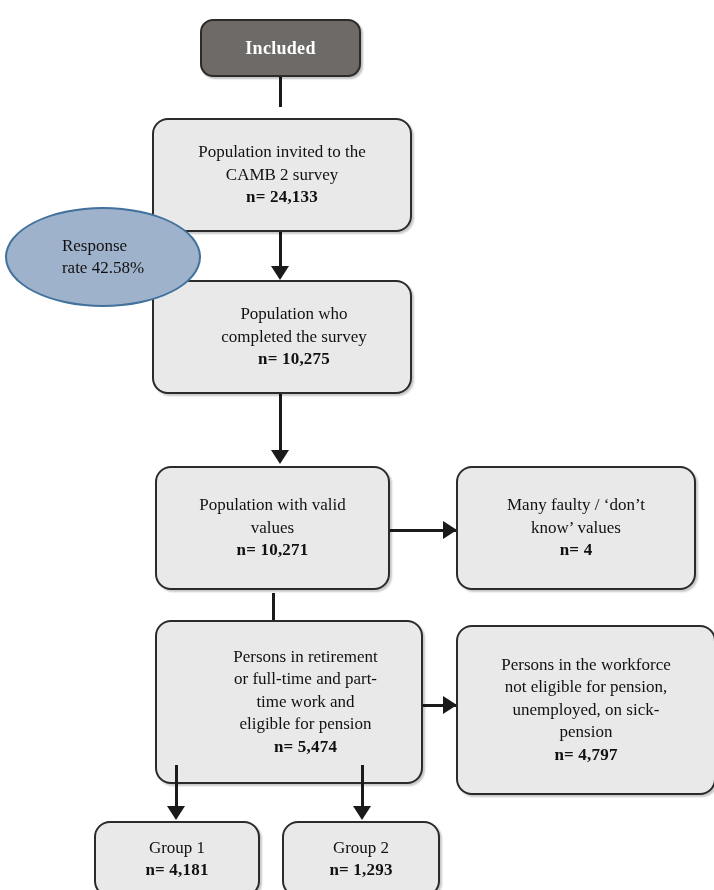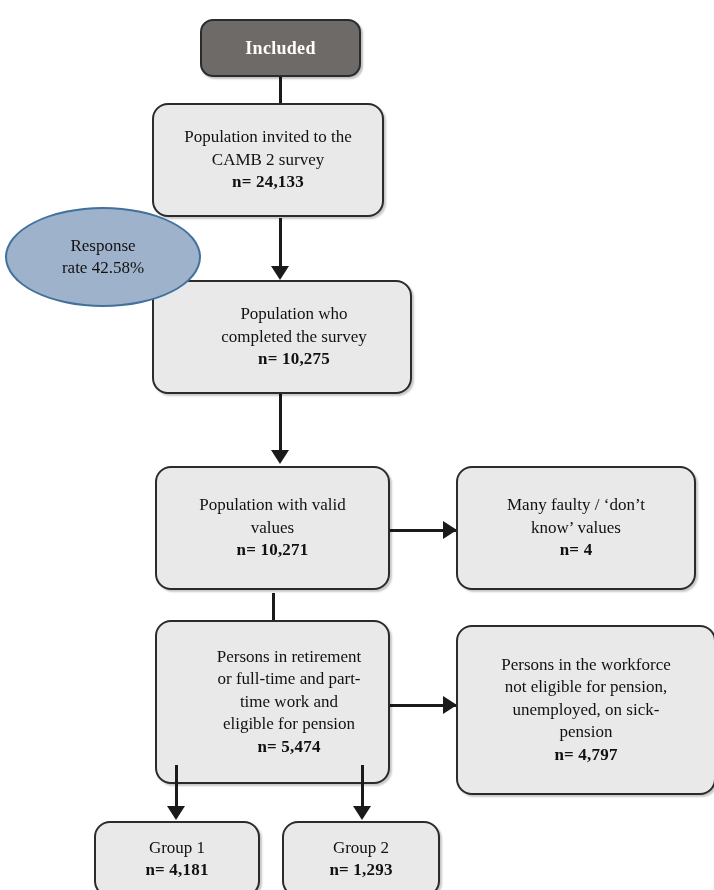--- a/index.html
+++ b/index.html
@@ -60,21 +60,21 @@
   
   .ellipse-node {
     position: absolute;
     box-sizing: border-box;
     background: #9fb2cb;
     border: 2.5px solid #41719c;
     border-radius: 50%;
     display: flex;
     align-items: center;
     justify-content: center;
-    text-align: center;
+    text-align: left;
     font-size: 17px;
     line-height: 1.3;
     color: #111111;
     z-index: 6;
   }
   .ellipse-node .eline { display: block; }
 
   
   .vline {
     position: absolute;
@@ -130,21 +130,21 @@
 
   <div class="hline" style="left:388px; top:691px; width:74px;"></div>
   <div class="arrow-right" style="left:443px; top:683px;"></div>
 
   <div class="vline" style="left:175px; top:752px; height:48px; z-index:4;"></div>
   <div class="arrow-down" style="left:167px; top:793px;"></div>
 
   <div class="vline" style="left:361px; top:752px; height:48px; z-index:4;"></div>
   <div class="arrow-down" style="left:353px; top:793px;"></div>
 
-  <div class="node" style="left:152px; top:90px; width:232px; height:114px;">
+  <div class="node" style="left:152px; top:105px; width:260px; height:114px;">
     <span class="txt">
       <span class="nline">Population invited to the</span>
       <span class="nline">CAMB 2 survey</span>
       <span class="nval">n= 24,133</span>
     </span>
   </div>
 
   <div class="node" style="left:152px; top:267px; width:260px; height:114px;padding-left:24px;">
     <span class="txt">
       <span class="nline">Population who</span>
@@ -162,21 +162,21 @@
   </div>
 
   <div class="node" style="left:456px; top:453px; width:240px; height:124px;">
     <span class="txt">
       <span class="nline">Many faulty / ‘don’t</span>
       <span class="nline">know’ values</span>
       <span class="nval">n= 4</span>
     </span>
   </div>
 
-  <div class="node" style="left:155px; top:607px; width:235px; height:164px;padding-left:33px;">
+  <div class="node" style="left:155px; top:607px; width:268px; height:164px;padding-left:33px;">
     <span class="txt">
       <span class="nline">Persons in retirement</span>
       <span class="nline">or full-time and part-</span>
       <span class="nline">time work and</span>
       <span class="nline">eligible for pension</span>
       <span class="nval">n= 5,474</span>
     </span>
   </div>
 
   <div class="node" style="left:456px; top:612px; width:260px; height:170px;">

